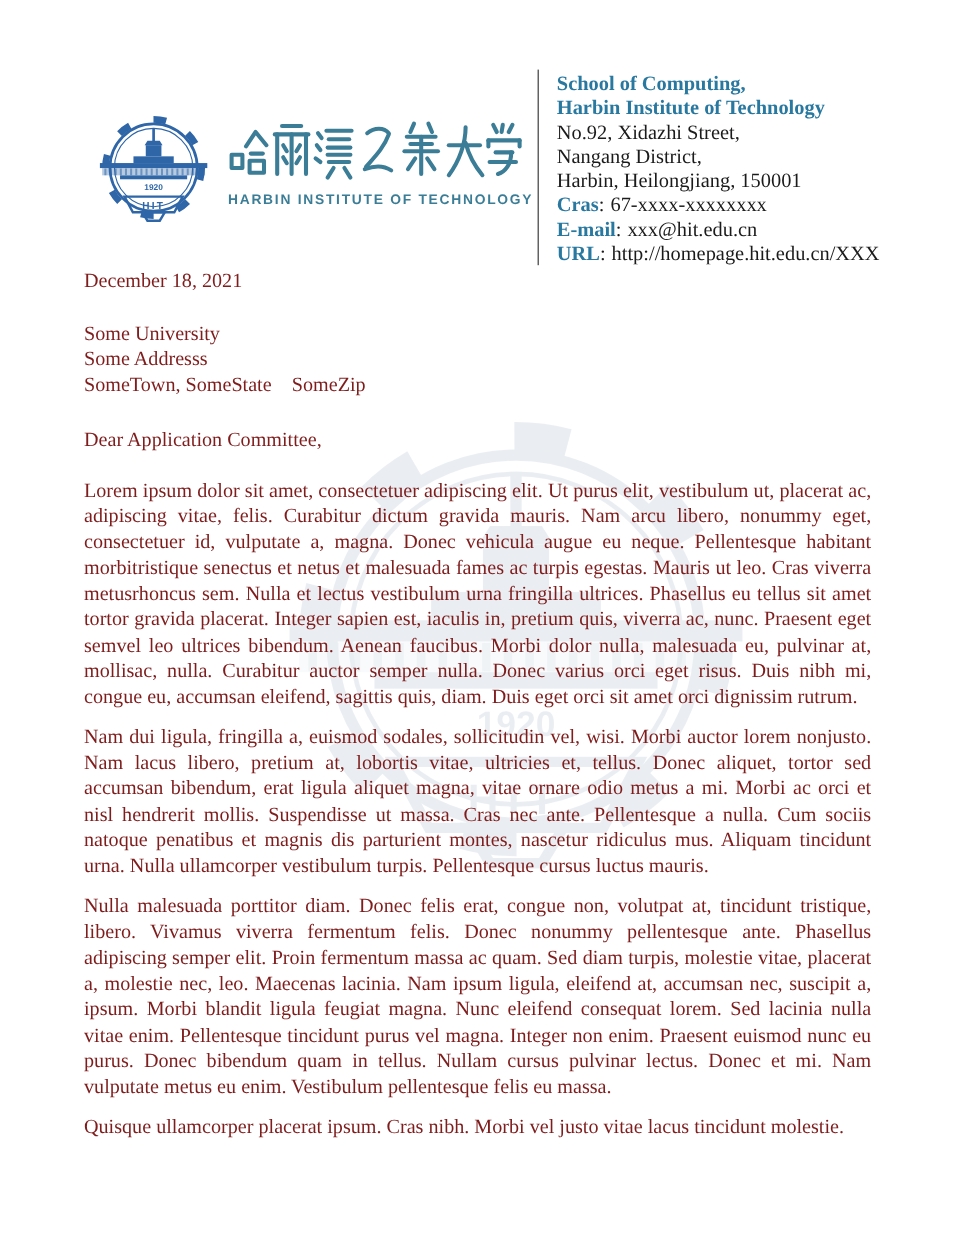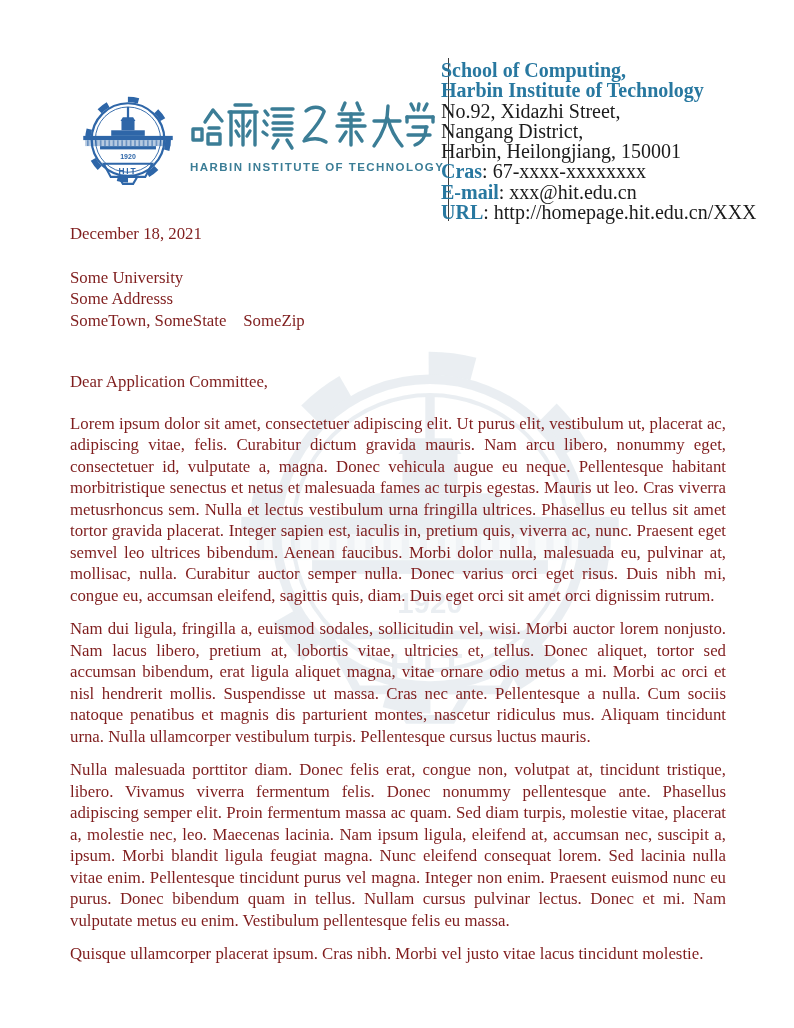--- a/index.html
+++ b/index.html
@@ -27,32 +27,32 @@
   .logo{position:absolute;left:72px;top:93px;width:112px;height:110px;color:var(--logo-blue);z-index:1;}
   .calligraphy{position:absolute;left:188px;top:97px;width:250px;height:58px;color:var(--calli);z-index:1;}
   .eng-name{
     position:absolute;left:190px;top:161px;width:252px;z-index:1;
     font-family:"Liberation Sans",sans-serif;font-weight:bold;
     font-size:11.5px;letter-spacing:1.45px;white-space:nowrap;
     color:var(--calli);
   }
   .rule{position:absolute;left:448px;top:58px;width:1px;height:163px;background:#3c3c3c;z-index:1;}
   .contact{
-    position:absolute;left:441px;top:60px;width:290px;z-index:1;
-    font-size:20px;line-height:20.3px;color:#1b1b1b;
+    position:absolute;left:464px;top:60px;width:290px;z-index:1;
+    font-size:17px;line-height:20.3px;color:#1b1b1b;
   }
   .contact .accent{color:var(--accent);font-weight:bold;}
   .contact .val{margin-left:5px;}
   
   .letter-body{
     position:absolute;left:70px;top:223px;width:656px;z-index:1;
     font-size:16.8px;line-height:21.5px;color:#7f1d1d;
   }
   .date{margin-bottom:22px;}
-  .recipient{margin-bottom:40px;}
+  .recipient{margin-bottom:25px;}
   .recipient .recipient-line{white-space:pre-wrap;}
   .salutation{margin-bottom:20px;}
   .letter-body p{margin:0 0 12px 0;text-align:justify;}
   .sr-only{
     position:absolute;width:1px;height:1px;overflow:hidden;
     clip:rect(0 0 0 0);white-space:nowrap;
   }
 </style>
 </head>
 <body>

